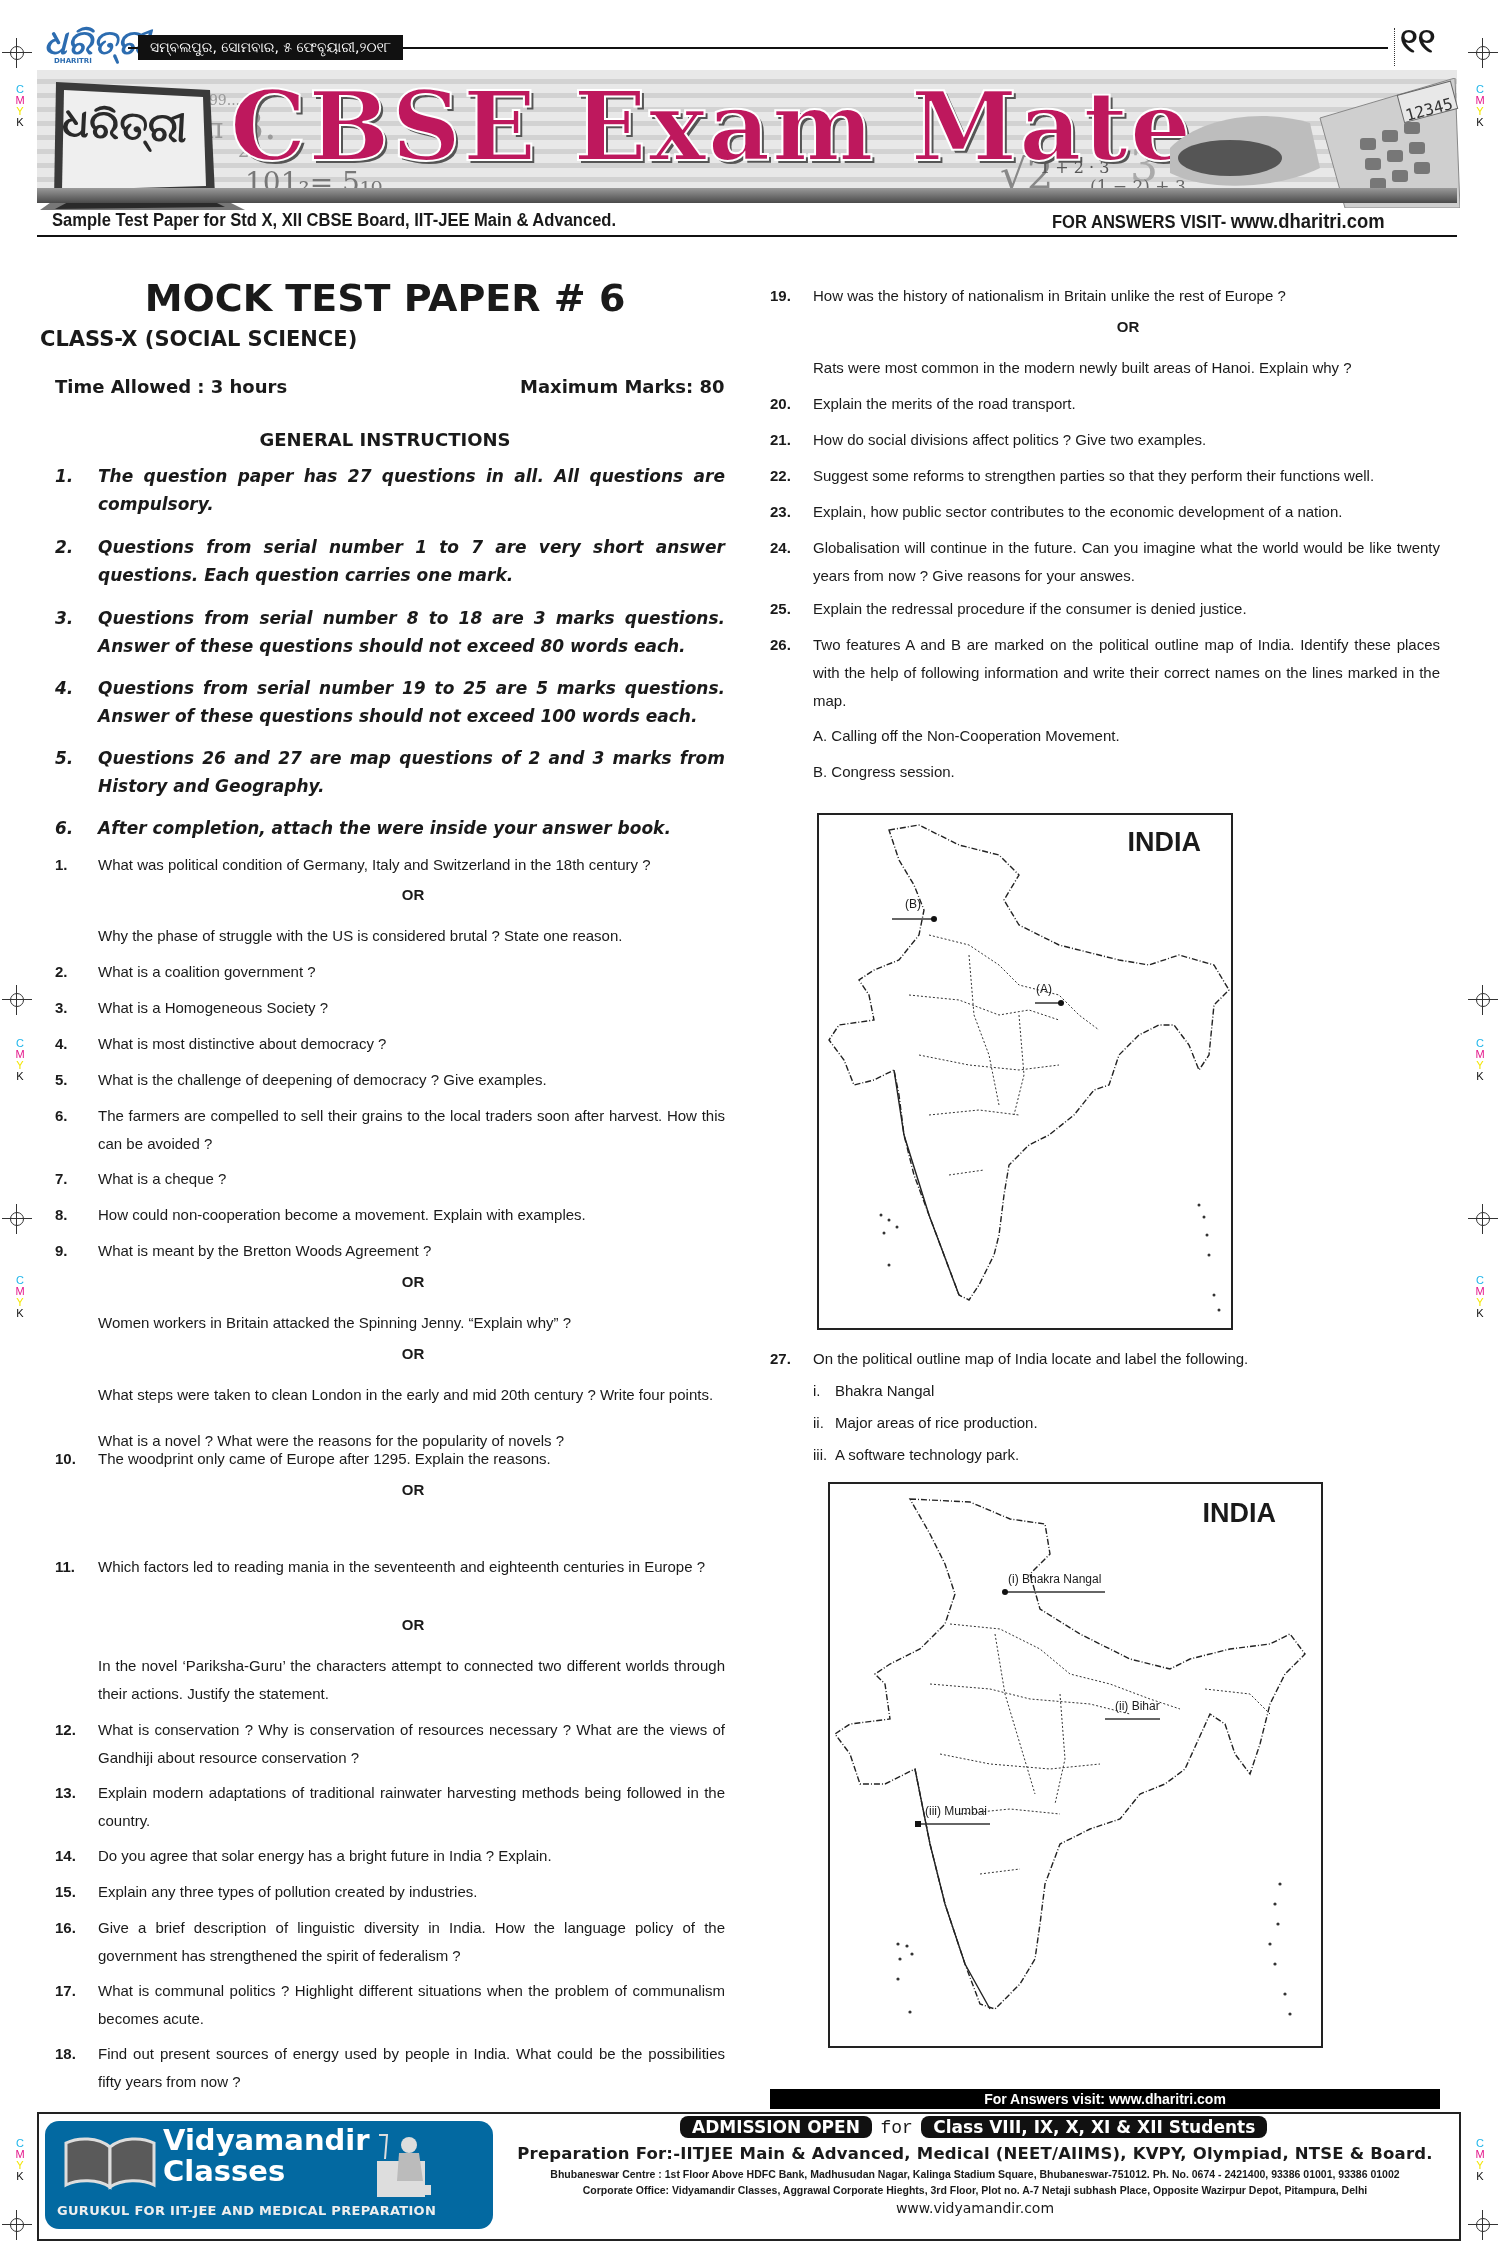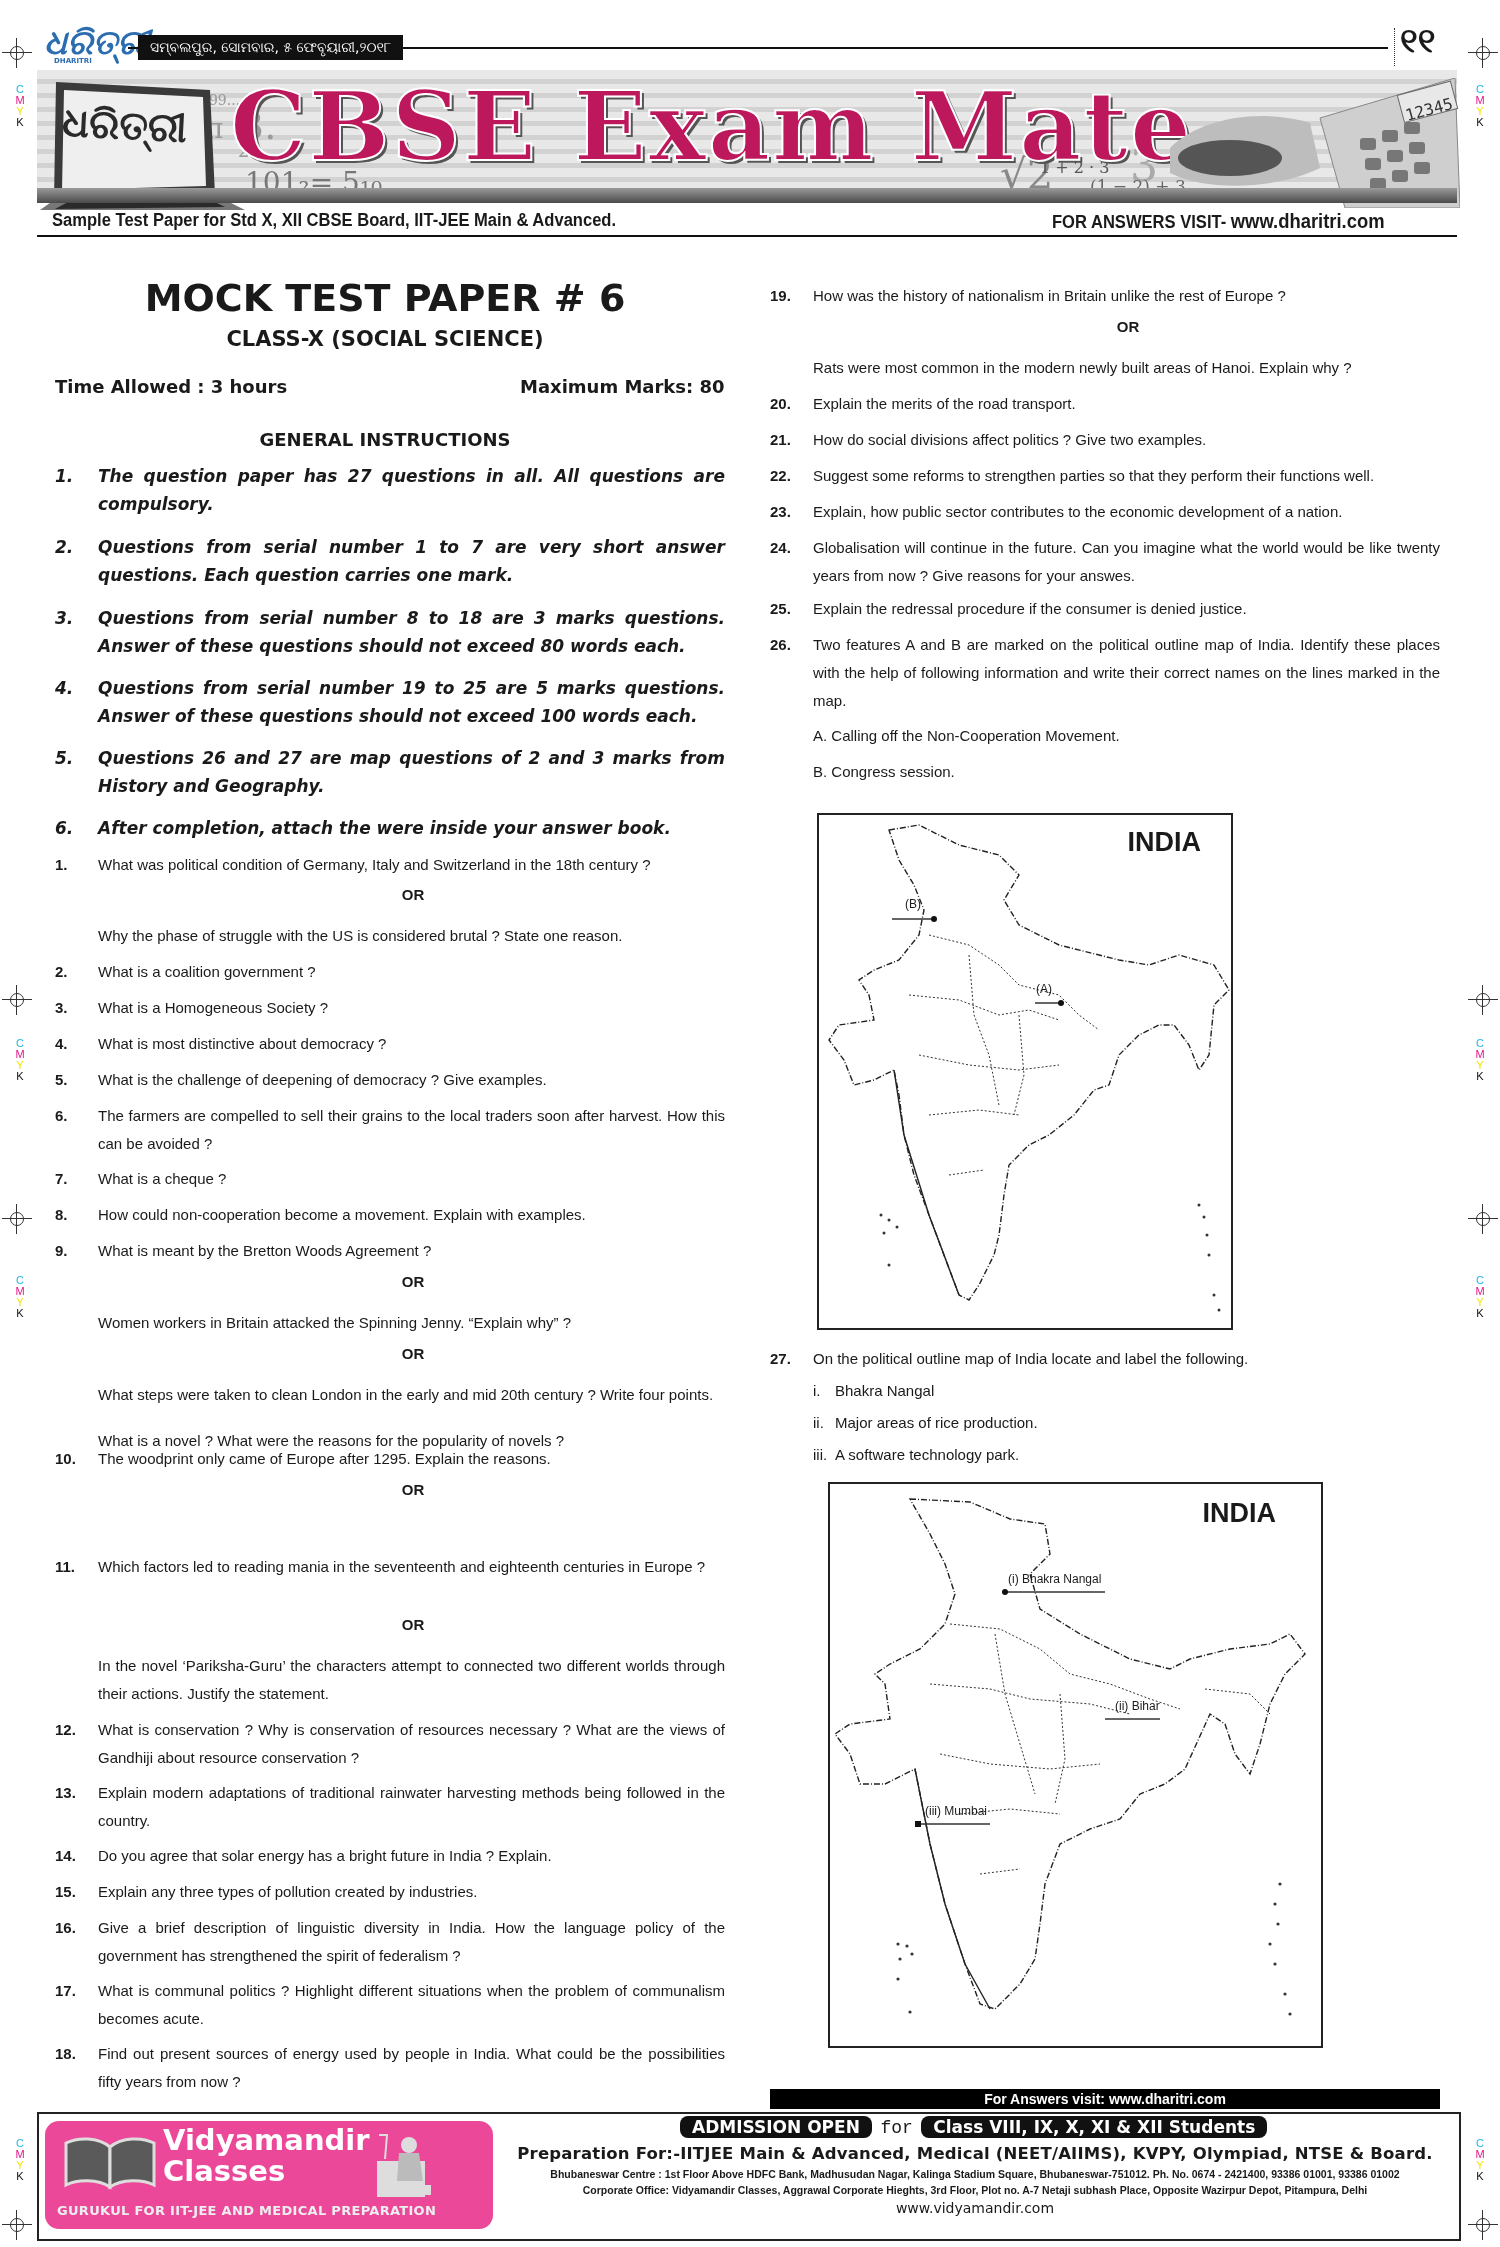--- a/index.html
+++ b/index.html
@@ -22,39 +22,39 @@
     background:repeating-linear-gradient(180deg,#e8e8e8 0 9px,#d2d2d2 9px 14px);}
   .banner-bottom{left:37px;top:188px;width:1420px;height:15px;background:linear-gradient(180deg,#9a9a9a,#4a4a4a);}
   .banner-title{left:230px;top:70px;font-family:"DejaVu Serif",serif;font-weight:bold;font-size:96px;letter-spacing:2px;color:#be185d;
     -webkit-text-stroke:2px #fff;text-shadow:3px 3px 0 #555;white-space:nowrap;}
   .laptop{left:40px;top:80px;width:205px;height:130px;}
   .mathbg{font-family:"DejaVu Serif",serif;color:#9a9a9a;}
   .subhead{font-family:"Liberation Sans",sans-serif;font-weight:bold;font-size:18px;transform:scaleX(.92);transform-origin:left;}
 
   
   .title-main{left:40px;width:690px;text-align:center;top:276px;font-family:"DejaVu Sans",sans-serif;font-weight:bold;font-size:38px;}
-  .title-sub{left:40px;width:690px;text-align:center;top:327px;font-family:"DejaVu Sans",sans-serif;font-weight:bold;font-size:21px;}
+  .title-sub{left:40px;width:690px;text-align:left;top:327px;font-family:"DejaVu Sans",sans-serif;font-weight:bold;font-size:21px;}
   .meta{top:376px;font-family:"DejaVu Sans",sans-serif;font-weight:bold;font-size:18px;}
   .gi-title{left:40px;width:690px;text-align:center;top:429px;font-family:"DejaVu Sans",sans-serif;font-weight:bold;font-size:18px;}
   .instr{left:55px;width:670px;font-family:"DejaVu Sans",sans-serif;font-weight:bold;font-style:italic;font-size:17px;line-height:28px;}
   .instr .n{position:absolute;left:0;top:0;}
   .instr .t{margin-left:43px;text-align:justify;}
   .q{width:670px;font-size:15px;line-height:28px;transform-origin:left top;}
   .q .n{position:absolute;left:0;top:0;font-weight:bold;}
   .q .t{margin-left:43px;text-align:justify;}
   .or{font-weight:bold;font-size:15px;text-align:center;}
   .sub{font-size:15px;}
 
   .map{border:2px solid #222;background:#fff;}
   .map-title{font-family:"Liberation Sans",sans-serif;font-weight:bold;font-size:27px;}
   .maplbl{font-size:12px;font-family:"Liberation Sans",sans-serif;}
 
   .ans-bar{background:#000;color:#fff;font-weight:bold;font-size:14px;text-align:center;}
   .ad{border:2px solid #222;}
-  .vm-logo{background:#ec4899;border-radius:14px;color:#fff;}
+  .vm-logo{background:#0369a1;border-radius:14px;color:#fff;}
   .pill{background:#111;color:#fff;border-radius:8px;font-family:"DejaVu Sans",sans-serif;font-weight:bold;font-size:17px;padding:1px 12px;}
 </style>
 </head>
 <body>
 
 <div class="reg" style="left:2px;top:38px">
     <i></i>
   </div>
 <div class="reg" style="left:1468px;top:38px">
     <i></i>

